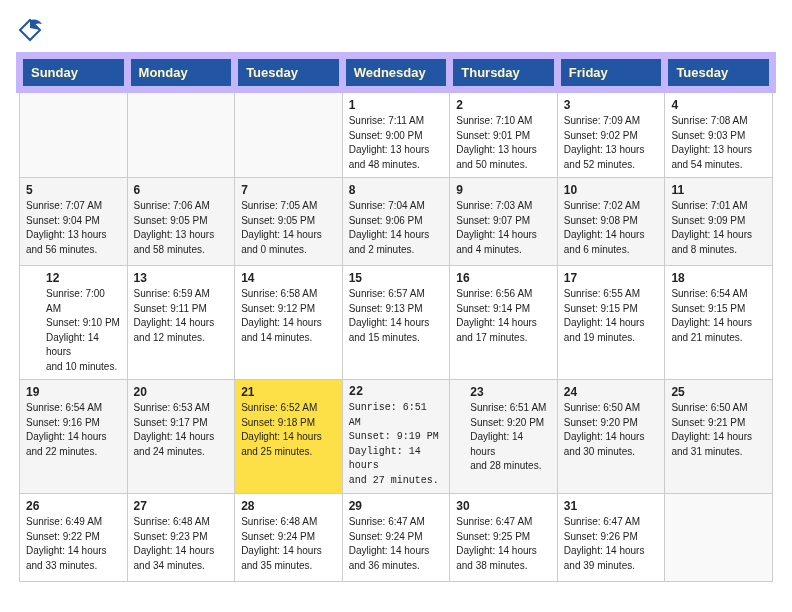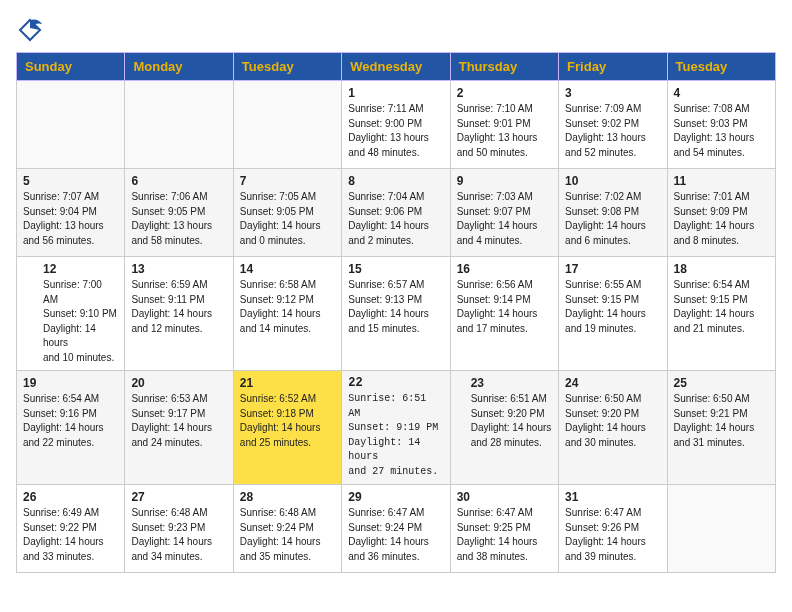--- a/index.html
+++ b/index.html
@@ -34,26 +34,26 @@
       color: #333;
       font-weight: normal;
     }
     .calendar-table {
       width: 100%;
       border-collapse: collapse;
       table-layout: fixed;
     }
     .calendar-table th {
       background: #2255a4;
-      color: #eab308;
+      color: #fef9c3;
       text-align: left;
       padding: 6px 8px;
       font-size: 13px;
       font-weight: bold;
-      border: 1px solid #c4b5fd;
+      border: 7px solid #c4b5fd;
     }
     .calendar-table td {
       border: 1px solid #ccc;
       vertical-align: top;
       padding: 5px 6px;
       font-size: 10.5px;
       color: #222;
       min-height: 80px;
       height: 88px;
       background: #fff;

